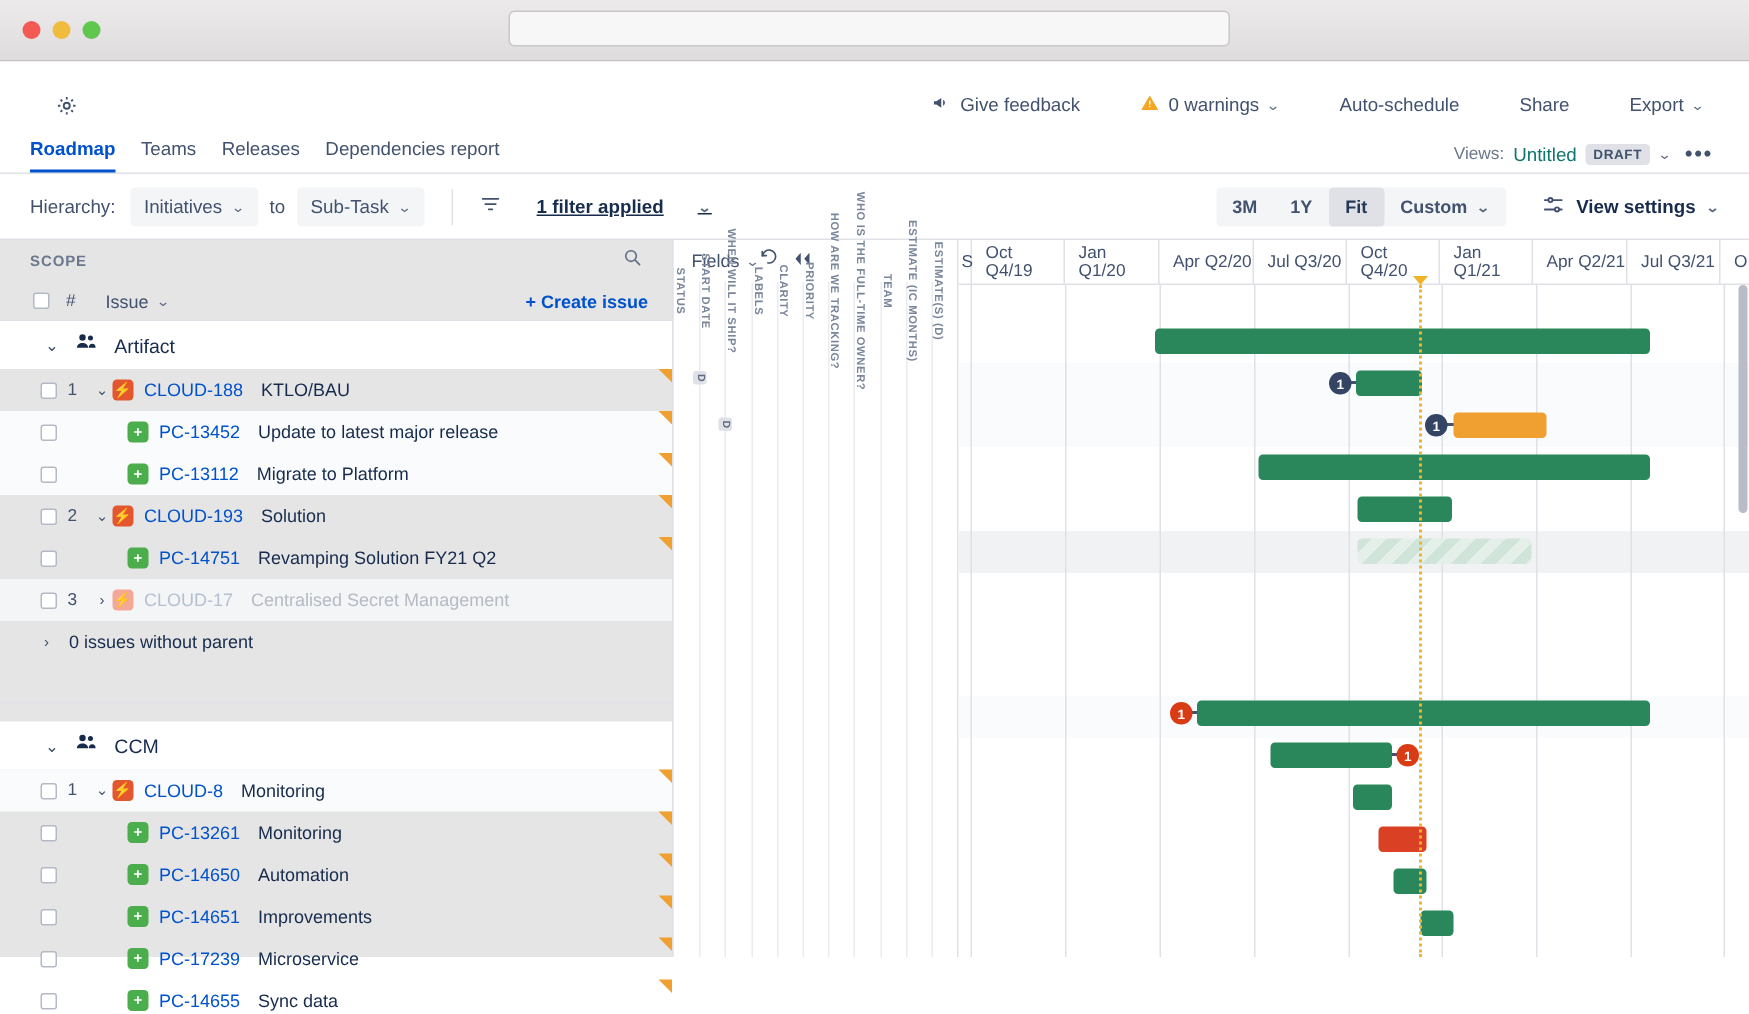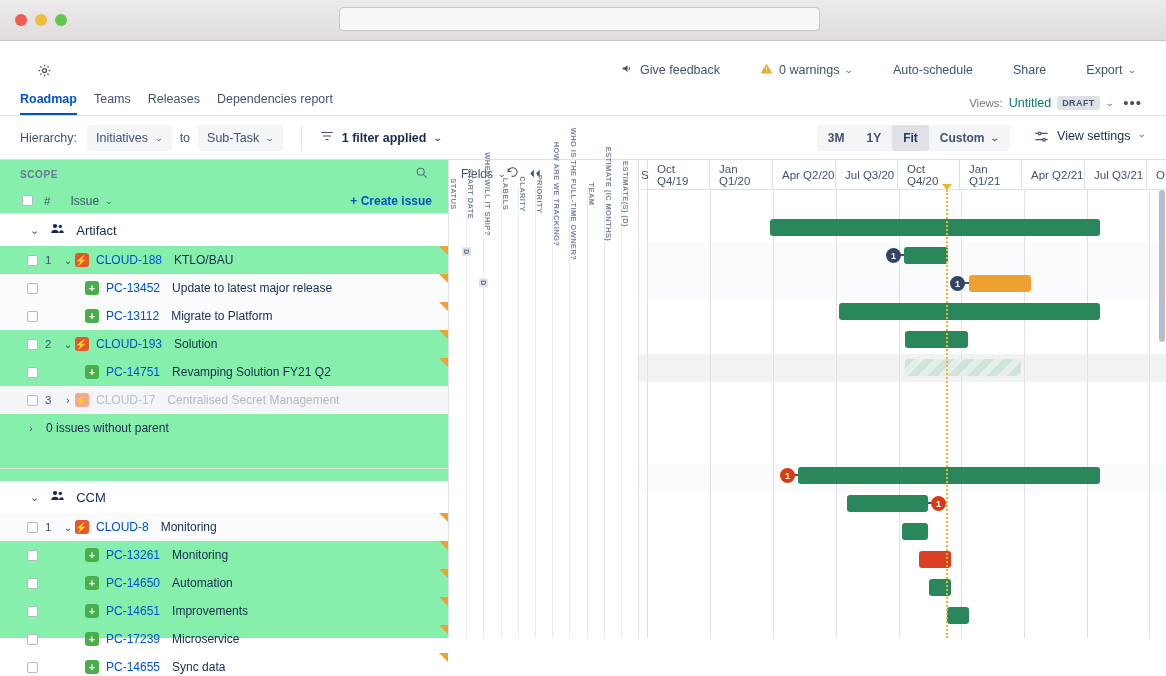--- a/index.html
+++ b/index.html
@@ -95,38 +95,38 @@
   }
   .hier-lbl { font-size: 12.5px; color: #42526e; margin-right: 10px; }
   .pill-sel {
     background: #f4f5f7; border-radius: 3px; height: 26px;
     display: flex; align-items: center; gap: 7px; padding: 0 9px;
     font-size: 12.5px; color: #42526e; cursor: pointer;
   }
   .to-lbl { font-size: 12.5px; color: #42526e; margin: 0 8px; }
   .vdiv { width: 1px; height: 24px; background: #dfe1e6; margin: 0 18px; }
   .filter-btn {
-    display: flex; align-items: center; gap: 8px; cursor: pointer;
-    font-size: 12.5px; color: #172b4d; font-weight: 600;
+    display: flex; align-items: center; gap: 24px; cursor: pointer;
+    font-size: 12.5px; color: #172b4d; font-weight: 600; text-decoration: underline;
   }
   .zoomgrp { display: flex; align-items: center; background: #f4f5f7; border-radius: 3px; height: 26px; }
   .zbtn {
     font-size: 12px; color: #42526e; font-weight: 600;
     padding: 0 11px; height: 26px; display: flex; align-items: center; cursor: pointer;
   }
   .zbtn.on { background: #dfe1e6; border-radius: 3px; color: #253858; }
   .vset {
-    display: flex; gap: 8px; cursor: pointer;
-    font-size: 12.5px; color: #172b4d; font-weight: 400;
+    display: flex; align-items: center; gap: 8px; cursor: pointer;
+    font-size: 12.5px; color: #172b4d; font-weight: 700;
   }
 
   
   .main { display: flex; height: 478px; position: relative; }
 
-  .scope { width: 448px; position: relative; background: #86efac; }
+  .scope { width: 448px; position: relative; background: #e5e5e5; }
   .scope-hdr {
     height: 28px; display: flex; align-items: center; padding: 0 20px;
     justify-content: space-between;
   }
   .scope-lbl { font-size: 10px; letter-spacing: .6px; color: #6b778c; font-weight: 700; }
   .sub-hdr {
     height: 26px; display: flex; align-items: center; padding: 0 16px 0 22px;
     border-bottom: 1px solid #dfe1e6; justify-content: space-between;
   }
   .sub-left { display: flex; align-items: center; gap: 11px; }

